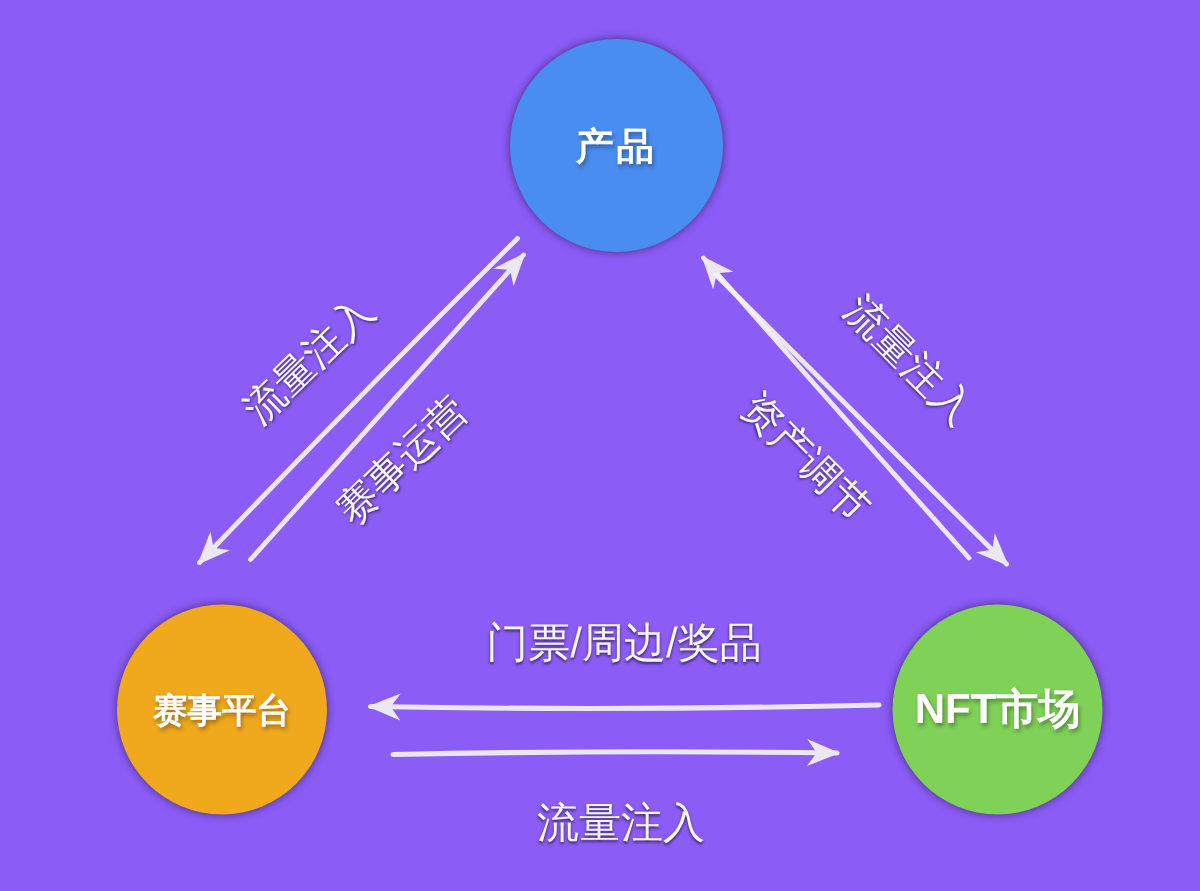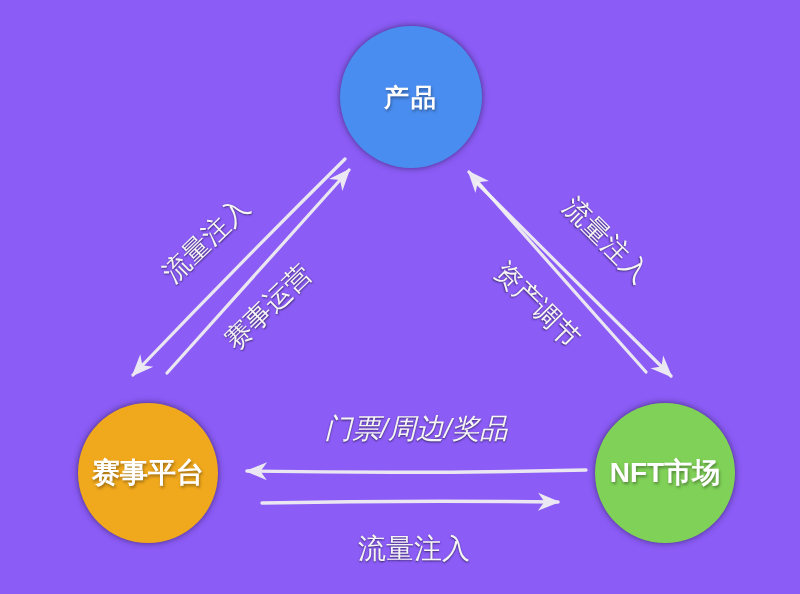--- a/index.html
+++ b/index.html
@@ -15,34 +15,34 @@
   .node{
     position:absolute;
     border-radius:50%;
     display:flex;align-items:center;justify-content:center;
     color:#fff;
     font-weight:bold;
     text-shadow:1px 2px 3px rgba(0,0,0,.35);
     box-shadow:0 0 6px rgba(0,0,0,.5);
   }
   .node-product{left:340px;top:26px;width:142px;height:142px;font-size:25px;letter-spacing:2px;}
-  .node-platform{left:78px;top:403px;width:140px;height:140px;font-size:28px;}
+  .node-platform{left:78px;top:403px;width:140px;height:140px;font-size:23px;}
   .node-nft{left:595px;top:403px;width:140px;height:140px;font-size:28px;}
   .edge-label{
     position:absolute;
     color:#f5f5f5;
     font-size:27px;
     white-space:nowrap;
     text-shadow:0 1px 2px rgba(0,0,0,.6);
   }
   .lbl-left-inject {left:206px;top:240px;transform:translate(-50%,-50%) rotate(-44deg);}
   .lbl-left-ops   {left:268px;top:307px;transform:translate(-50%,-50%) rotate(-44deg);}
   .lbl-right-inject{left:606px;top:240px;transform:translate(-50%,-50%) rotate(45deg);}
   .lbl-right-asset{left:537px;top:305px;transform:translate(-50%,-50%) rotate(45deg);}
-  .lbl-bottom-goods{left:416px;top:429px;transform:translate(-50%,-50%);font-size:28px;font-style:italic;}
+  .lbl-bottom-goods{left:416px;top:429px;transform:translate(-50%,-50%);font-size:28px;}
   .lbl-bottom-inject{left:414px;top:549px;transform:translate(-50%,-50%);font-size:28px;}
 </style>
 </head>
 <body>
 
 <div class="stage">
 
   <svg class="arrows" width="800" height="594" viewBox="0 0 800 594">
     <defs>
       <marker id="ah" markerUnits="userSpaceOnUse" markerWidth="30" markerHeight="26" refX="21" refY="11" orient="auto">

